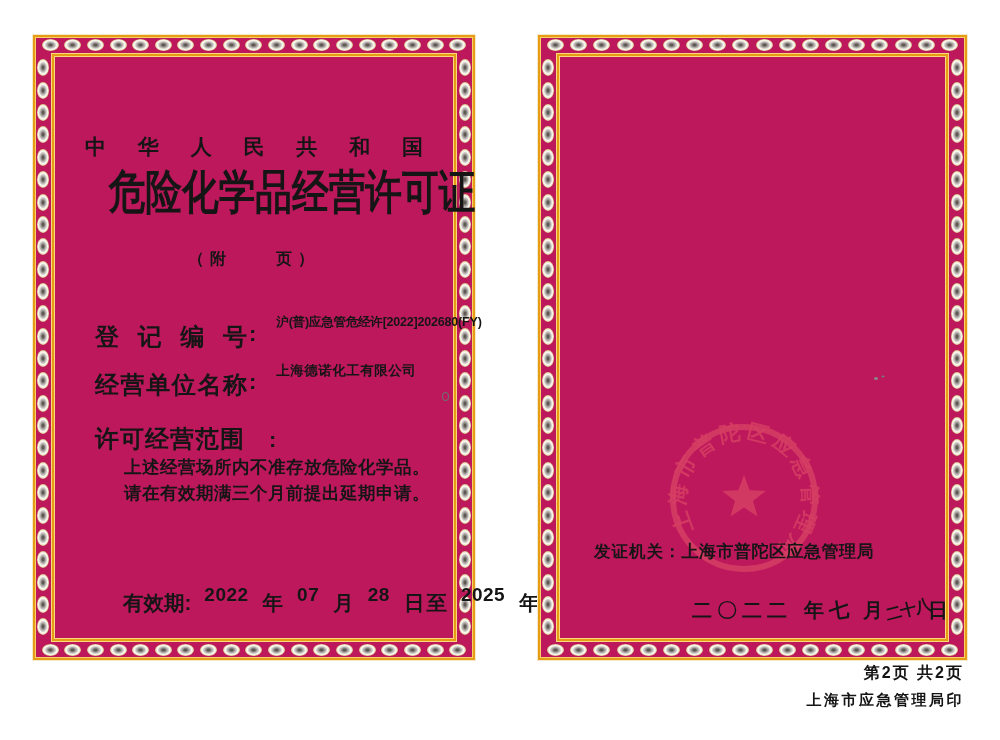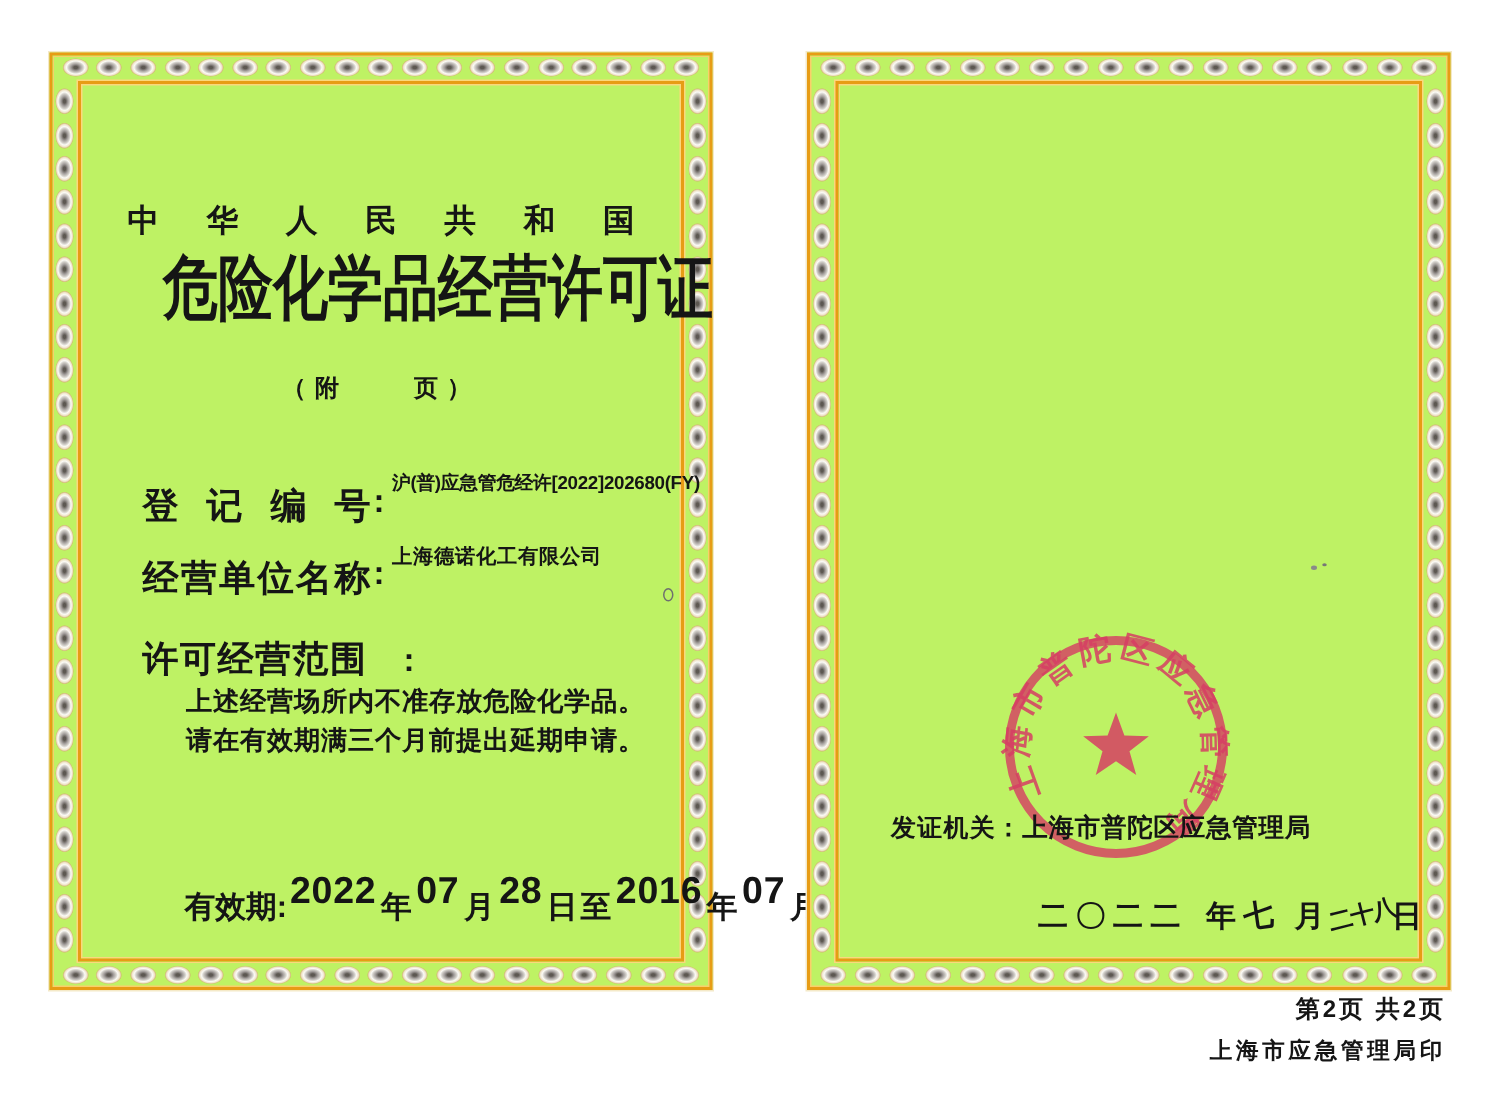--- a/index.html
+++ b/index.html
@@ -5,21 +5,21 @@
   html,body{margin:0;padding:0;}
   body{
     width:1000px;height:740px;background:#ffffff;
     font-family:"Liberation Sans", sans-serif;color:#151515;
     position:relative;overflow:hidden;
   }
   .canvas{position:absolute;inset:0;}
 
   
   .page{
-    position:absolute;background:#bef264;
+    position:absolute;background:#be185d;
     border:2px solid #e79c15;
     box-shadow:inset 0 0 0 1px #f9cf6a, 0 0 0 1px #f4e9c8;
   }
   .left-page{left:33px;top:35px;width:438px;height:621px;}
   .right-page{left:538px;top:35px;width:425px;height:621px;}
 
   .inner-frame{
     position:absolute;inset:17px;border:2px solid #e79c15;
     box-shadow:inset 0 0 0 1px #fbd77d, 0 0 0 1px #fbd77d;
     pointer-events:none;
@@ -57,33 +57,33 @@
   }
   .field{position:absolute;left:38px;white-space:nowrap;}
   .field-reg{top:262px;}
   .field-company{top:310px;}
   .flabel{
     display:inline-block;width:152px;font-size:24px;font-weight:700;
     text-align:justify;text-align-last:justify;vertical-align:top;
   }
   .fcolon{font-size:22px;font-weight:700;margin-left:2px;vertical-align:top;}
   .fvalue{
-    display:inline-block;font-weight:700;position:relative;top:-7px;margin-left:5px;
+    display:inline-block;font-weight:700;position:relative;top:-7px;margin-left:20px;
     white-space:nowrap;vertical-align:top;
   }
   .fvalue.reg{font-size:12.5px;letter-spacing:-0.2px;}
   .fvalue.company{font-size:13.5px;letter-spacing:0.5px;}
 
   .scope-head{position:absolute;top:364px;left:38px;white-space:nowrap;}
   .slabel{font-size:24px;font-weight:700;letter-spacing:1px;}
   .scolon{font-size:22px;font-weight:700;margin-left:24px;}
   .scope-lines{position:absolute;top:396px;left:30px;font-size:17.5px;font-weight:700;line-height:25.5px;letter-spacing:0.5px;margin-left:37px;}
 
   .validity{position:absolute;top:530px;left:66px;white-space:nowrap;font-weight:700;font-size:20.5px;}
-  .validity .num{position:relative;top:-9px;font-size:25px;margin:0 2px;letter-spacing:0.5px;}
+  .validity .num{position:relative;top:-9px;font-size:19px;margin:0 13px;letter-spacing:0.5px;}
   .validity .unit{margin:0 1px;}
 
   
   .stamp{position:absolute;left:97px;top:354px;}
   .issuer{position:absolute;top:449px;left:32px;white-space:nowrap;margin-top:32px;}
   .ilabel{font-size:16.5px;font-weight:700;letter-spacing:1px;}
   .ivalue{font-size:17px;font-weight:700;letter-spacing:0.5px;}
   .issue-date{position:absolute;top:538px;left:130px;white-space:nowrap;font-size:20px;font-weight:700;}
   .dyear{letter-spacing:5px;}
   .dunit.yu{margin-left:12px;}
@@ -226,21 +226,21 @@
 
       <div class="scope-head">
         <span class="slabel">许可经营范围</span><span class="scolon">:</span>
       </div>
       <div class="scope-lines">
         <div class="scope-line">上述经营场所内不准存放危险化学品。</div>
         <div class="scope-line">请在有效期满三个月前提出延期申请。</div>
       </div>
 
       <div class="validity">
-        <span class="vlabel">有效期:</span><span class="num">2022</span><span class="unit">年</span><span class="num">07</span><span class="unit">月</span><span class="num">28</span><span class="unit">日</span><span class="unit">至</span><span class="num">2016</span><span class="unit">年</span><span class="num">07</span><span class="unit">月</span><span class="num">27</span><span class="unit">日</span>
+        <span class="vlabel">有效期:</span><span class="num">2022</span><span class="unit">年</span><span class="num">07</span><span class="unit">月</span><span class="num">28</span><span class="unit">日</span><span class="unit">至</span><span class="num">2025</span><span class="unit">年</span><span class="num">07</span><span class="unit">月</span><span class="num">27</span><span class="unit">日</span>
       </div>
       <div class="speck s2"></div>
     </div>
   </div>
 
   <div class="page right-page">
     <div class="band h band-top">
         <span class="oval"></span>
         <span class="oval"></span>
         <span class="oval"></span>

